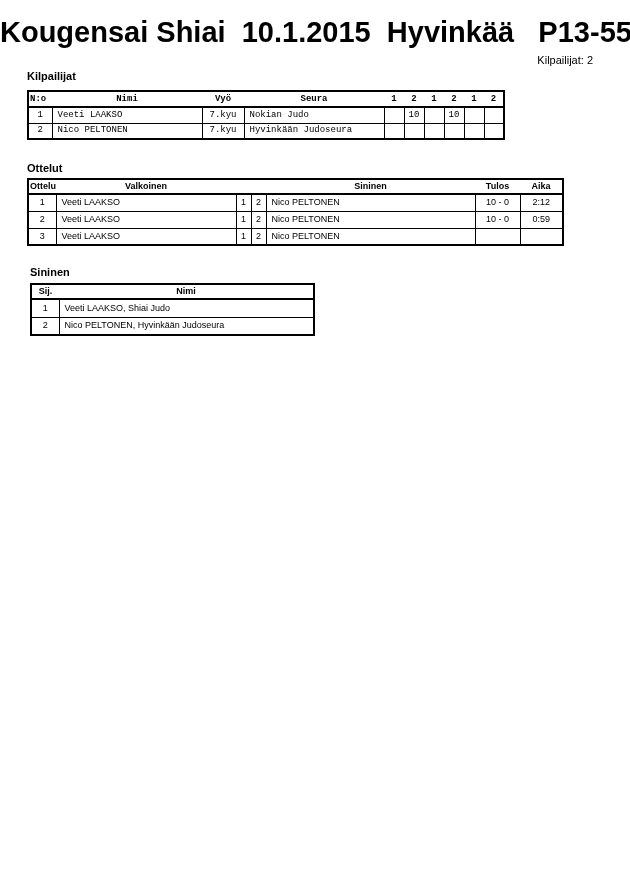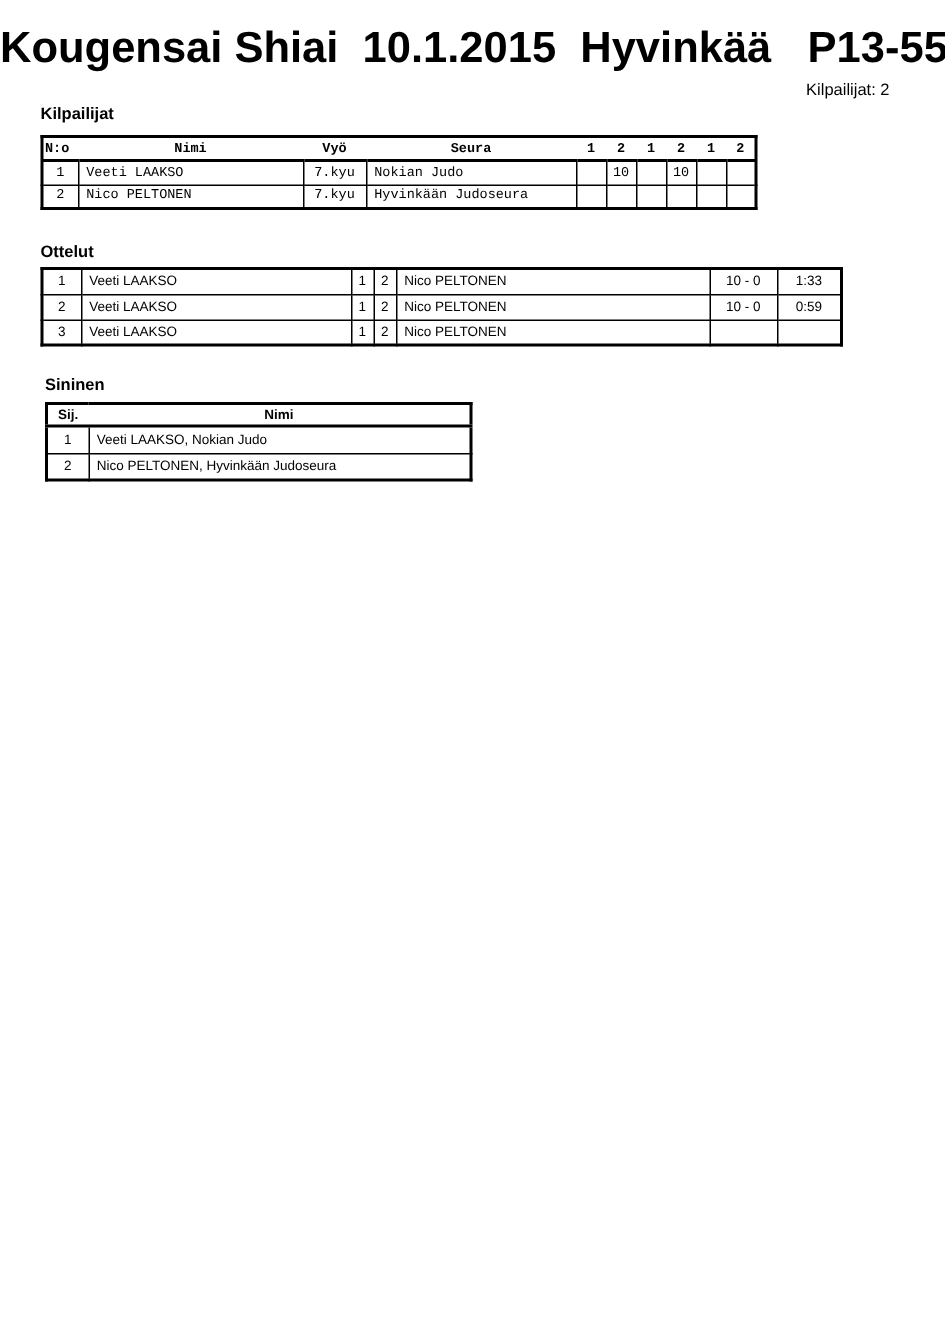--- a/index.html
+++ b/index.html
@@ -148,28 +148,36 @@
     <colgroup>
       <col style="width:26px">
         <col style="width:180px">
         <col style="width:15px">
         <col style="width:15px">
       <col style="width:209px">
         <col style="width:45px">
         <col style="width:43px">
     </colgroup>
     <tbody>
+        <tr class="hdr">
+      <th class="al">Ottelu</th>
+      <th>Valkoinen</th>
+      <th colspan="2"></th>
+      <th>Sininen</th>
+      <th>Tulos</th>
+      <th>Aika</th>
+    </tr>
     <tr class="row">
       <td>1</td>
       <td class="al">Veeti LAAKSO</td>
       <td>1</td>
       <td>2</td>
       <td class="al">Nico PELTONEN</td>
       <td>10 - 0</td>
-      <td>1:33</td>
+      <td>2:12</td>
     </tr>
     <tr class="row">
       <td>2</td>
       <td class="al">Veeti LAAKSO</td>
       <td>1</td>
       <td>2</td>
       <td class="al">Nico PELTONEN</td>
       <td>10 - 0</td>
       <td>0:59</td>
     </tr>
@@ -194,21 +202,21 @@
         <col style="width:28px">
         <col style="width:255px">
       </colgroup>
     <tbody>
         <tr class="hdr">
       <th>Sij.</th>
       <th>Nimi</th>
     </tr>
     <tr class="row">
       <td>1</td>
-      <td class="al">Veeti LAAKSO, Nokian Judo</td>
+      <td class="al">Veeti LAAKSO, Shiai Judo</td>
     </tr>
     <tr class="row">
       <td>2</td>
       <td class="al">Nico PELTONEN, Hyvinkään Judoseura</td>
     </tr>
   </tbody>
     </table>
 </div>
 
 </body></html>

